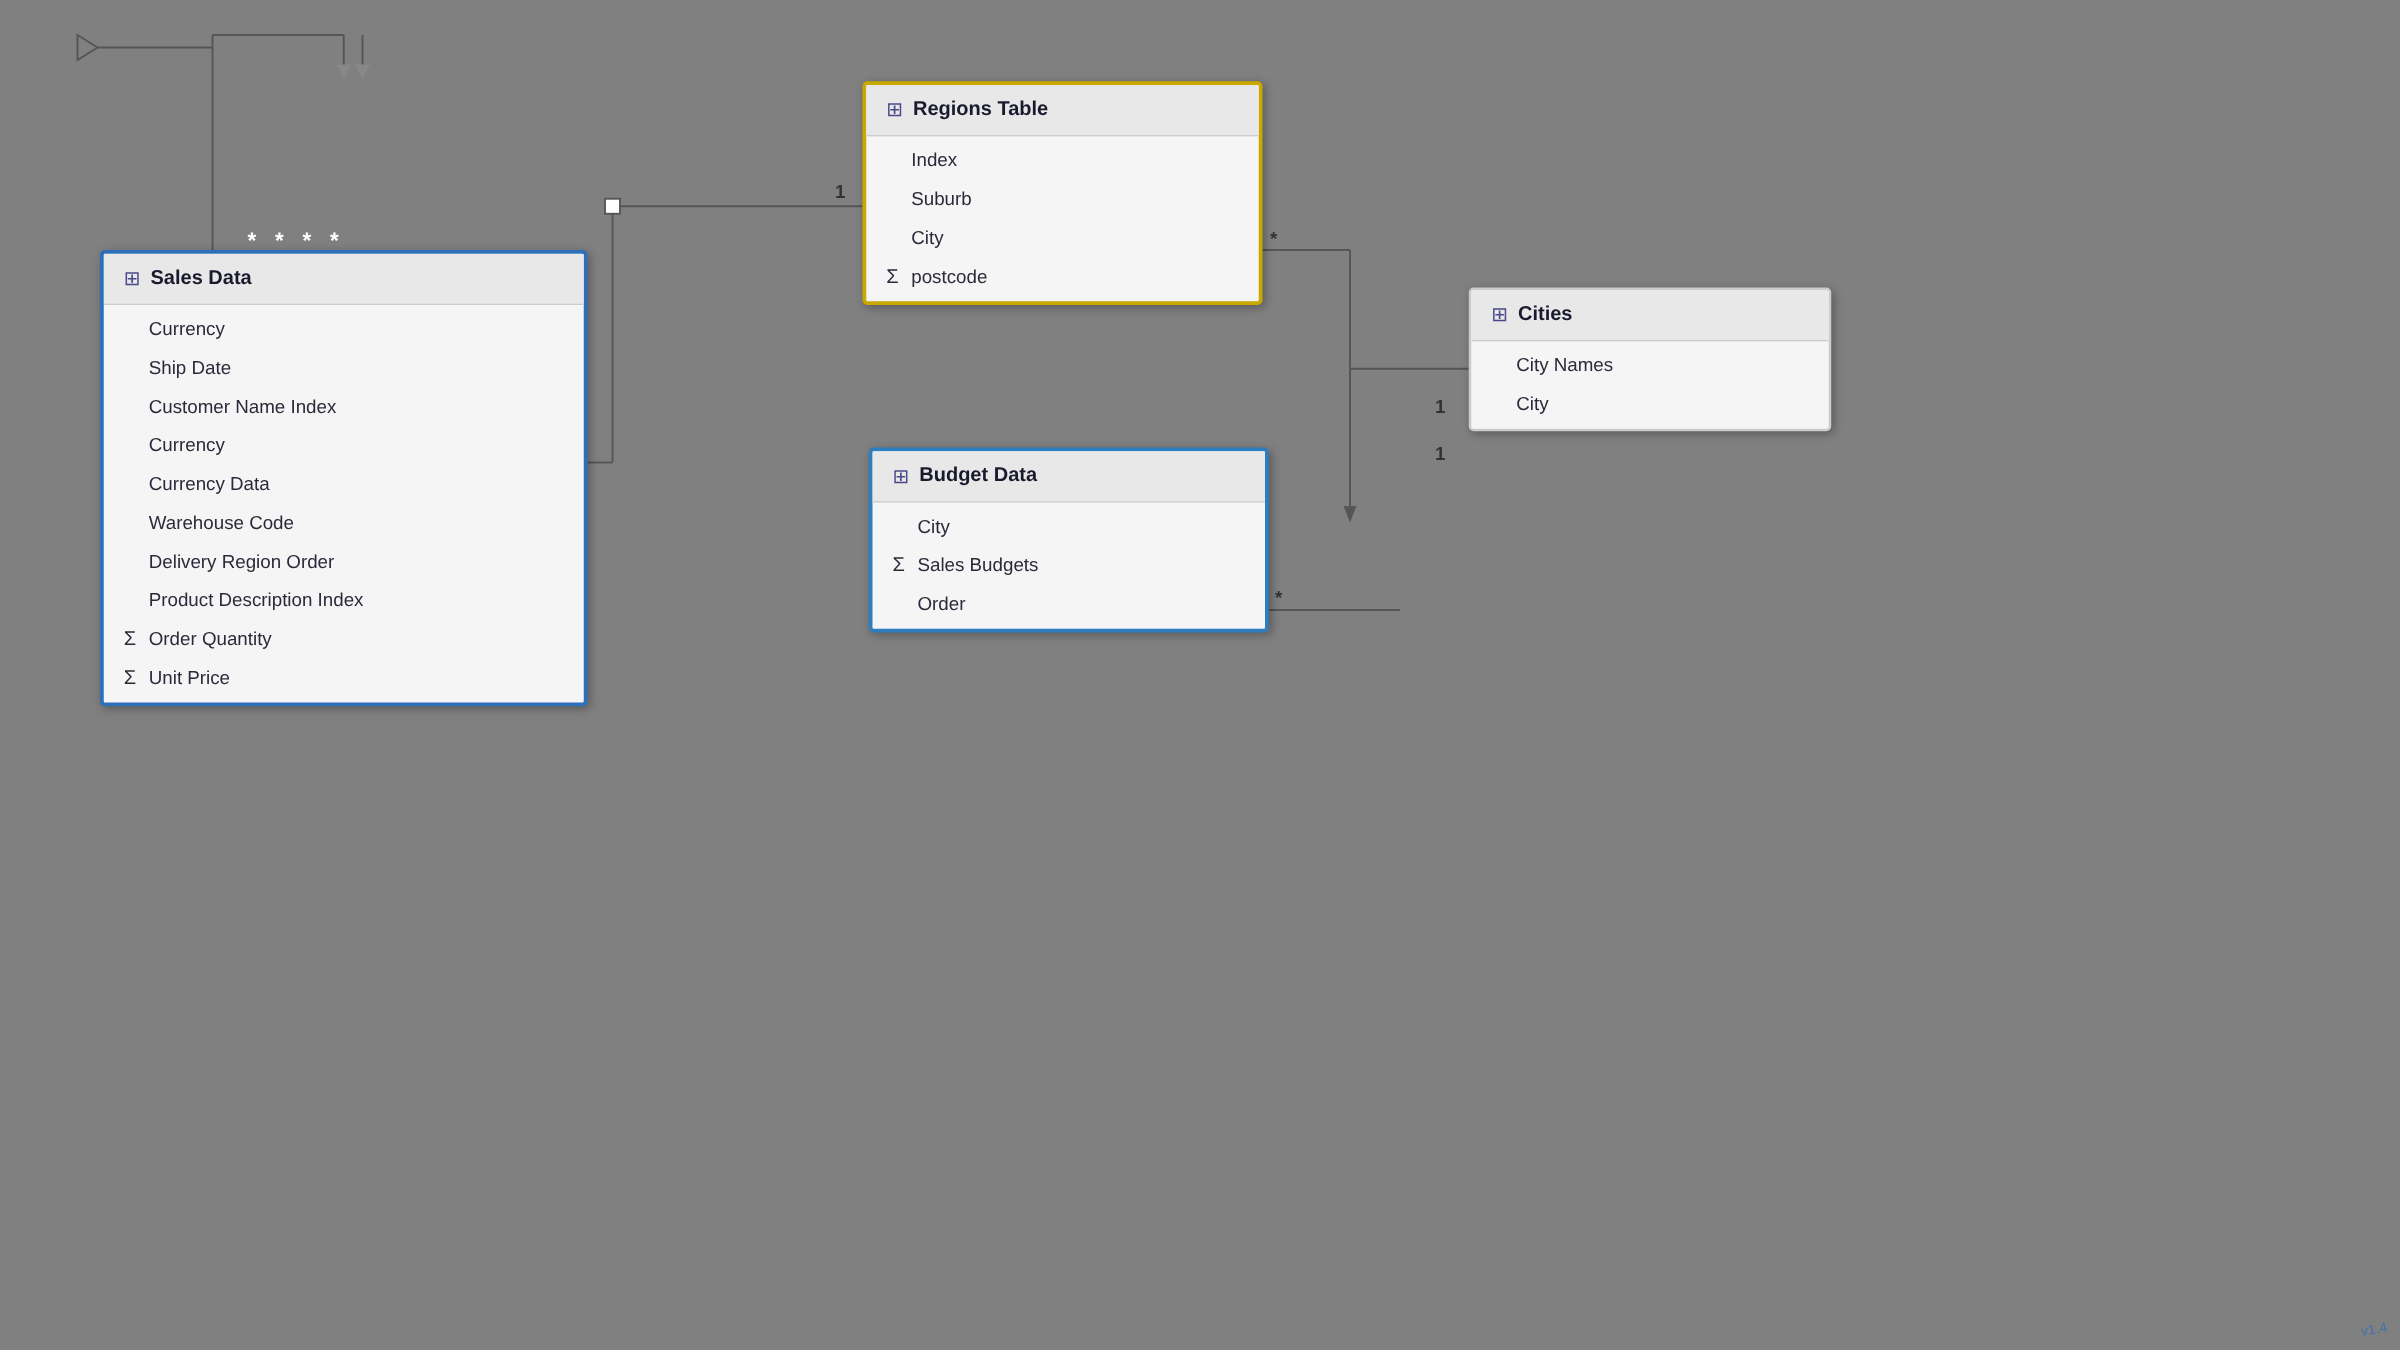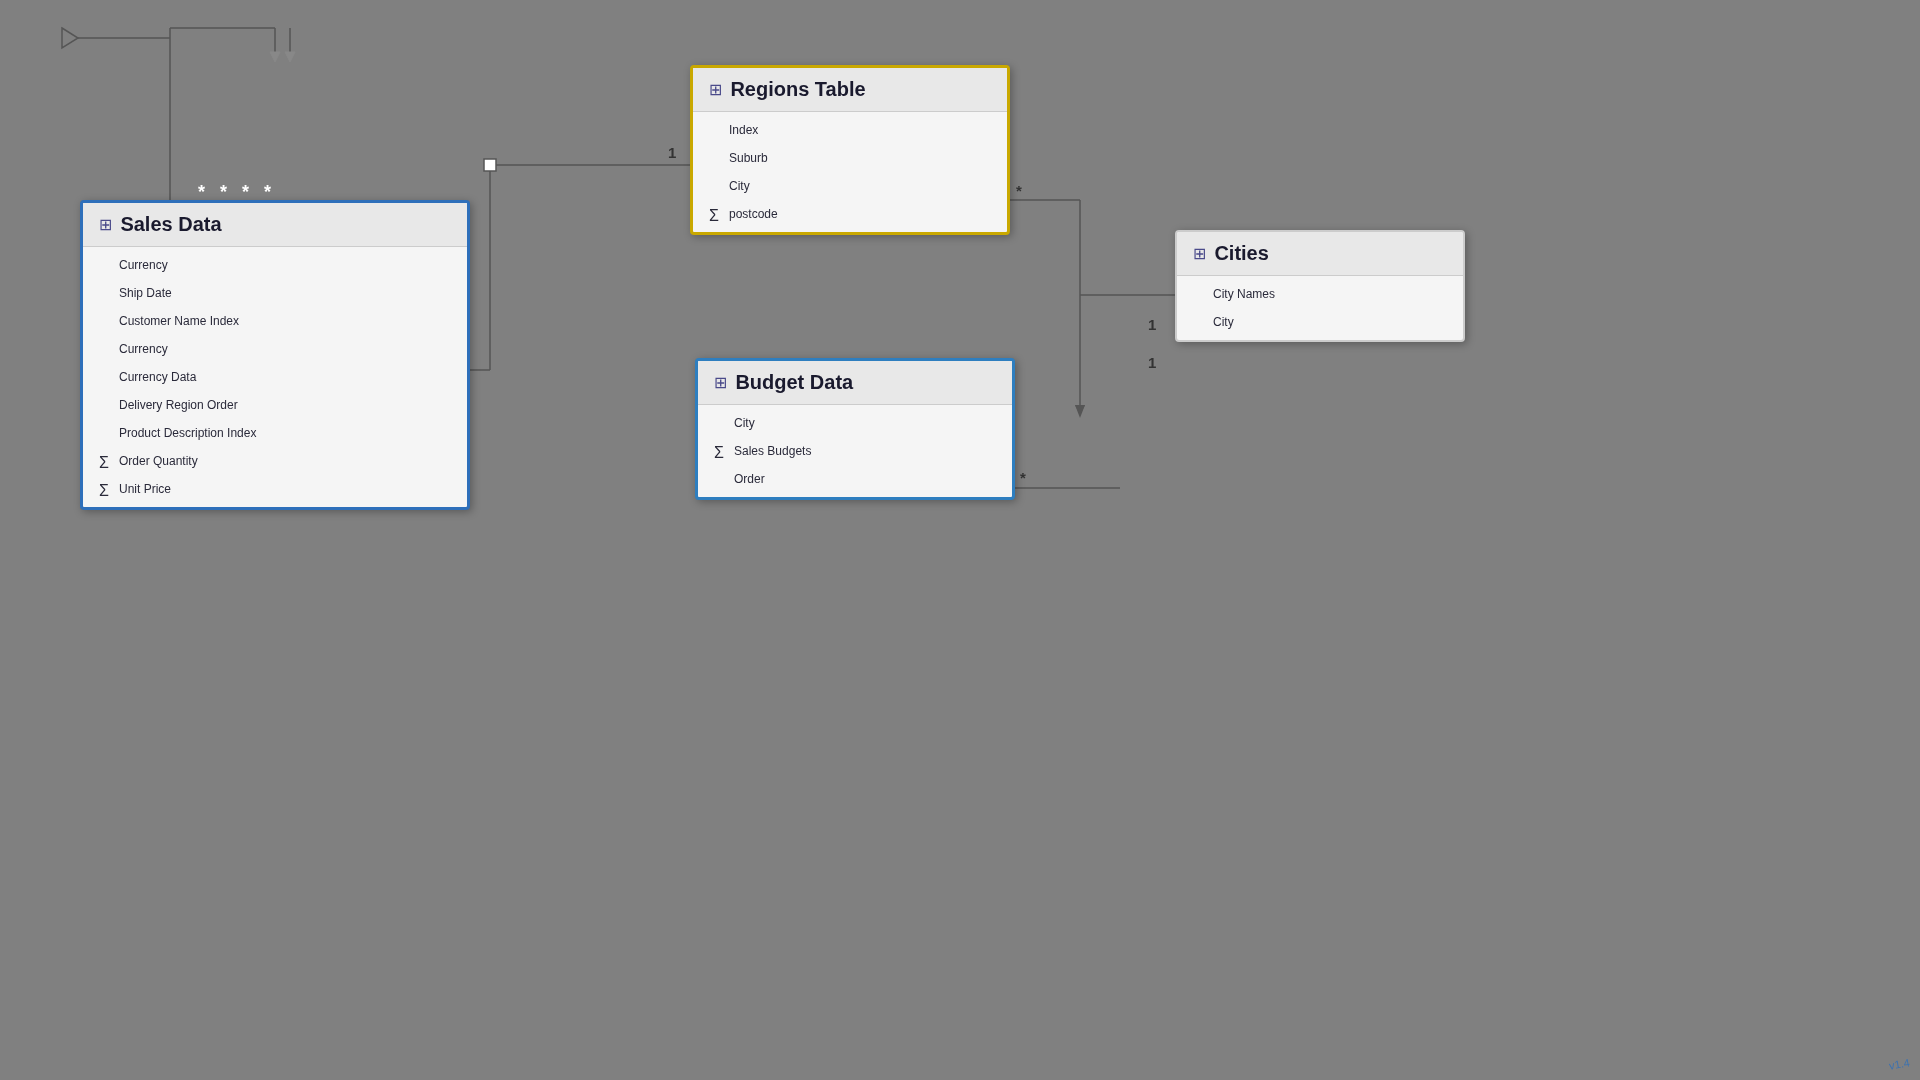--- a/index.html
+++ b/index.html
@@ -32,21 +32,21 @@
       border-bottom: 1px solid #ccc;
     }
 
     .db-table-header .table-icon {
       color: #4a4a8a;
       font-size: 16px;
     }
 
     .db-table-header .table-title {
       font-weight: 700;
-      font-size: 20px;
+      font-size: 16px;
       color: #1a1a2e;
     }
 
     .db-table-body {
       padding: 4px 0;
       max-height: 360px;
       overflow-y: auto;
       overflow-x: hidden;
     }
 
@@ -57,21 +57,21 @@
     .db-table-body::-webkit-scrollbar-track {
       background: #ddd;
     }
     .db-table-body::-webkit-scrollbar-thumb {
       background: #aaa;
       border-radius: 2px;
     }
 
     .db-table-field {
       padding: 7px 20px 7px 36px;
-      font-size: 12px;
+      font-size: 15px;
       color: #2a2a3a;
       position: relative;
       white-space: nowrap;
     }
 
     .db-table-field.sigma::before {
       content: 'Σ';
       position: absolute;
       left: 16px;
       color: #2a2a3a;
@@ -200,20 +200,21 @@
   <div class="db-table-header">
     <span class="table-icon">⊞</span>
     <span class="table-title">Sales Data</span>
   </div>
   <div class="db-table-body">
     <div class="db-table-field">Currency</div>
     <div class="db-table-field">Ship Date</div>
     <div class="db-table-field">Customer Name Index</div>
     <div class="db-table-field">Currency</div>
     <div class="db-table-field">Currency Data</div>
+    <div class="db-table-field">Warehouse Code</div>
     <div class="db-table-field">Delivery Region Order</div>
     <div class="db-table-field">Product Description Index</div>
     <div class="db-table-field sigma">Order Quantity</div>
     <div class="db-table-field sigma">Unit Price</div>
   </div>
 </div>
 
 <div class="db-table border-yellow" id="regions-table">
   <div class="db-table-header">
     <span class="table-icon">⊞</span>

